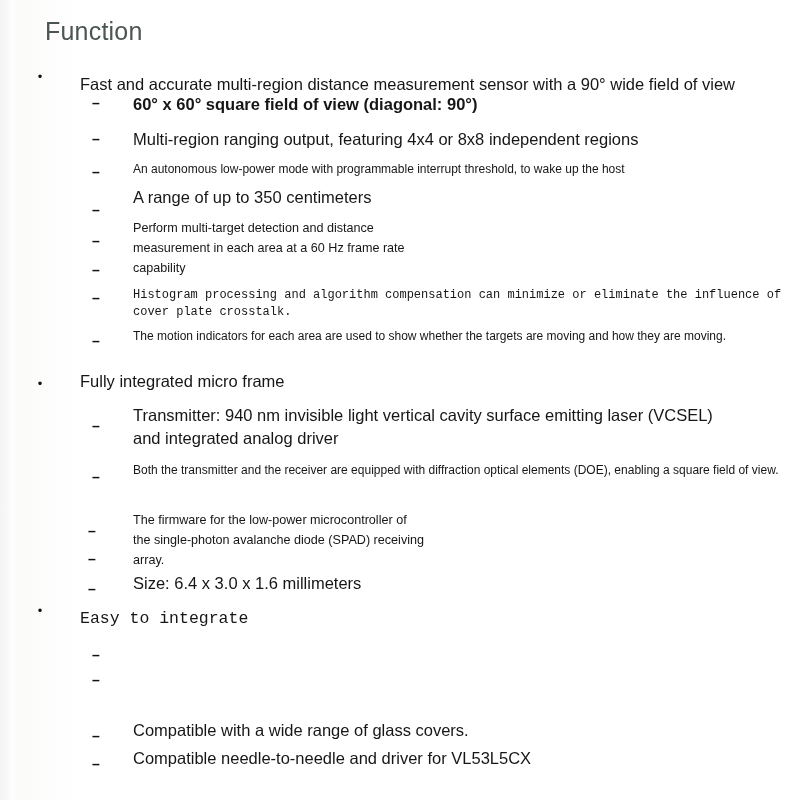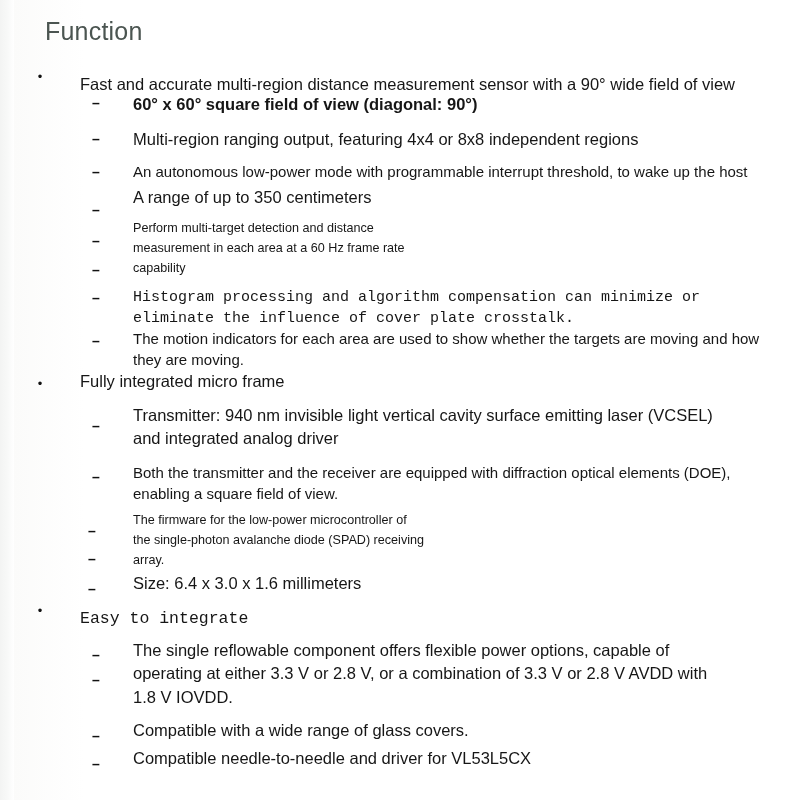--- a/index.html
+++ b/index.html
@@ -78,21 +78,21 @@
     font-size: 16.5px;
     line-height: 1.30;
     font-weight: 400;
   }
   .lvl2-big {       
     font-size: 16.5px;
     line-height: 1.42;
     font-weight: 400;
   }
   .lvl2-small {     
-    font-size: 15px;
+    font-size: 12px;
     line-height: 1.42;
     font-weight: 400;
   }
   .lvl2-mid {       
     font-size: 12.6px;
     line-height: 1.58;
     font-weight: 400;
   }
 </style>
 </head>
@@ -149,23 +149,20 @@
 array.</div>
 
   <div class="marker dash" style="left:85px; top:582px; width:14px;">–</div>
   <div class="txt lvl2-big" style="left:133px; top:572px; width:620px;">Size: 6.4 x 3.0 x 1.6 millimeters</div>
 
   <div class="marker bullet" style="left:34px; top:604px; width:12px;">•</div>
   <div class="txt lvl1" style="left:80px; top:608px; width:700px;font-family:Liberation Mono, monospace;">Easy to integrate</div>
 
   <div class="marker dash" style="left:89px; top:648px; width:14px;">–</div>
   <div class="marker dash" style="left:89px; top:673px; width:14px;">–</div>
-  <div class="txt lvl2-big" style="left:133px; top:639px; width:580px;">The single reflowable component offers flexible power options, capable of
-operating at either 3.3 V or 2.8 V, or a combination of 3.3 V or 2.8 V AVDD with
-1.8 V IOVDD.</div>
 
   <div class="marker dash" style="left:89px; top:729px; width:14px;">–</div>
   <div class="txt lvl2-big" style="left:133px; top:719px; width:620px;">Compatible with a wide range of glass covers.</div>
 
   <div class="marker dash" style="left:89px; top:757px; width:14px;">–</div>
   <div class="txt lvl2-big" style="left:133px; top:747px; width:620px;">Compatible needle-to-needle and driver for VL53L5CX</div>
 
 </div>
 
 </body></html>

